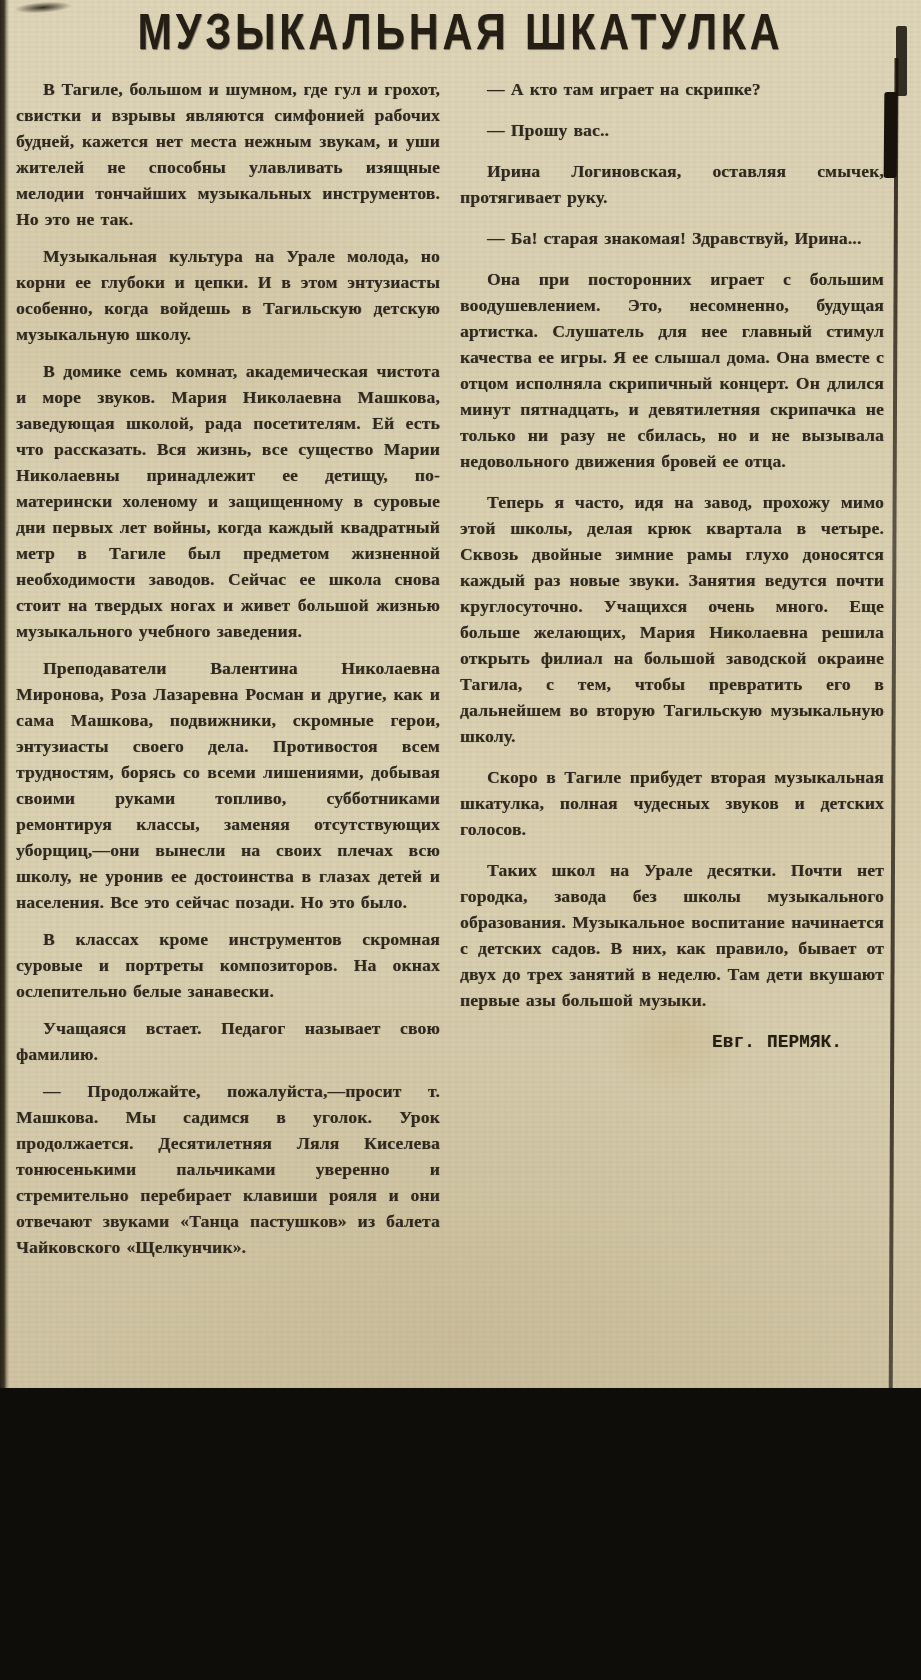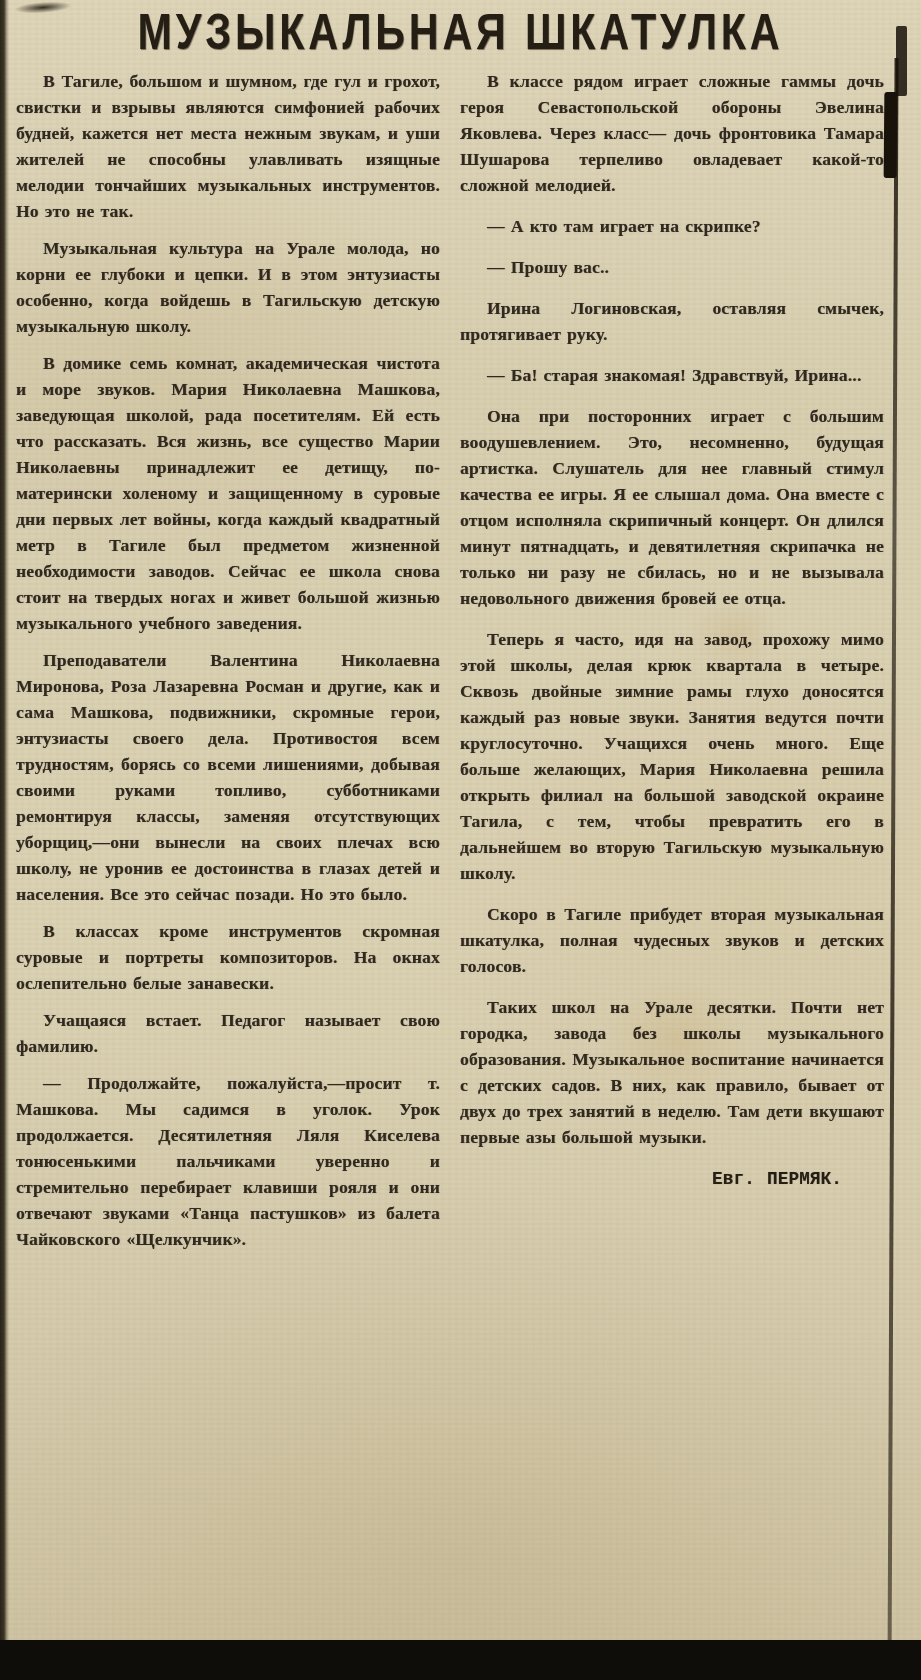--- a/index.html
+++ b/index.html
@@ -1,17 +1,17 @@
 <!DOCTYPE html>
 <html lang="ru"><head>
 <meta charset="utf-8">
 <style>
   html,body{margin:0;padding:0;background:#0f0d09;}
   .page{
-    position:relative;width:921px;height:1640px;overflow:hidden;
+    position:relative;width:921px;height:1388px;overflow:hidden;
     font-family:"Liberation Serif","DejaVu Serif",serif;
     color:#2f2920;
     background:
       radial-gradient(ellipse 420px 300px at 18% 22%, rgba(189,170,122,0.22), transparent 70%),
       radial-gradient(ellipse 500px 380px at 82% 55%, rgba(196,176,126,0.18), transparent 70%),
       radial-gradient(ellipse 700px 500px at 50% 95%, rgba(170,150,105,0.20), transparent 75%),
       repeating-linear-gradient(0deg, rgba(120,100,70,0.035) 0 2px, rgba(0,0,0,0) 2px 5px),
       repeating-linear-gradient(90deg, rgba(140,120,85,0.03) 0 3px, rgba(0,0,0,0) 3px 7px),
       linear-gradient(180deg,#ded5b9 0%,#d8cfb1 25%,#dbd2b4 55%,#d4caab 85%,#cfc4a4 100%);
   }
@@ -48,21 +48,21 @@
   .stain-b{position:absolute;left:690px;top:600px;width:90px;height:70px;border-radius:50%;
     background:radial-gradient(ellipse, rgba(170,120,40,0.12), rgba(170,120,40,0) 70%);}
   .title{
     position:absolute;left:0;top:8px;width:100%;margin:0;text-align:center;
     font-family:"Liberation Sans","DejaVu Sans",sans-serif;
     font-weight:bold;font-size:43px;letter-spacing:4px;color:#241e15;
     transform:scaleY(1.15) scaleX(0.96);
     text-shadow:0.6px 0.8px 0.8px rgba(35,27,16,0.55);
   }
   .columns{
-    position:absolute;left:16px;top:68px;width:868px;
+    position:absolute;left:16px;top:76px;width:868px;
     display:flex;gap:20px;justify-content:space-between;
   }
   .col{width:424px;}
   .col p{
     margin:0 0 11px 0;
     text-align:justify;text-indent:27px;
     font-size:17.5px;line-height:26px;font-weight:bold;
     letter-spacing:0.2px;word-spacing:1.5px;
     text-shadow:0.4px 0.4px 0.7px rgba(55,44,28,0.5);
     hyphens:auto;
@@ -94,21 +94,20 @@
     <div class="col left">
       <p>В Тагиле, большом и шумном, где гул и грохот, свистки и взрывы являются симфонией рабочих будней, кажется нет места нежным звукам, и уши жителей не способны улавливать изящные мелодии тончайших музыкальных инструментов. Но это не так.</p>
       <p>Музыкальная культура на Урале молода, но корни ее глубоки и цепки. И в этом энтузиасты особенно, когда войдешь в Тагильскую детскую музыкальную школу.</p>
       <p>В домике семь комнат, академическая чистота и море звуков. Мария Николаевна Машкова, заведующая школой, рада посетителям. Ей есть что рассказать. Вся жизнь, все существо Марии Николаевны принадлежит ее детищу, по-матерински холеному и защищенному в суровые дни первых лет войны, когда каждый квадратный метр в Тагиле был предметом жизненной необходимости заводов. Сейчас ее школа снова стоит на твердых ногах и живет большой жизнью музыкального учебного заведения.</p>
       <p>Преподаватели Валентина Николаевна Миронова, Роза Лазаревна Росман и другие, как и сама Машкова, подвижники, скромные герои, энтузиасты своего дела. Противостоя всем трудностям, борясь со всеми лишениями, добывая своими руками топливо, субботниками ремонтируя классы, заменяя отсутствующих уборщиц,—они вынесли на своих плечах всю школу, не уронив ее достоинства в глазах детей и населения. Все это сейчас позади. Но это было.</p>
       <p>В классах кроме инструментов скромная суровые и портреты композиторов. На окнах ослепительно белые занавески.</p>
       <p>Учащаяся встает. Педагог называет свою фамилию.</p>
       <p>— Продолжайте, пожалуйста,—просит т. Машкова. Мы садимся в уголок. Урок продолжается. Десятилетняя Ляля Киселева тонюсенькими пальчиками уверенно и стремительно перебирает клавиши рояля и они отвечают звуками «Танца пастушков» из балета Чайковского «Щелкунчик».</p>
     </div>
     <div class="col right">
-      <p>В классе рядом играет сложные гаммы дочь героя Севастопольской обороны Эвелина Яковлева. Через класс— дочь фронтовика Тамара Шушарова терпеливо овладевает какой-то сложной мелодией.</p>
       <p>— А кто там играет на скрипке?</p>
       <p>— Прошу вас..</p>
       <p>Ирина Логиновская, оставляя смычек, протягивает руку.</p>
       <p>— Ба! старая знакомая! Здравствуй, Ирина...</p>
       <p>Она при посторонних играет с большим воодушевлением. Это, несомненно, будущая артистка. Слушатель для нее главный стимул качества ее игры. Я ее слышал дома. Она вместе с отцом исполняла скрипичный концерт. Он длился минут пятнадцать, и девятилетняя скрипачка не только ни разу не сбилась, но и не вызывала недовольного движения бровей ее отца.</p>
       <p>Теперь я часто, идя на завод, прохожу мимо этой школы, делая крюк квартала в четыре. Сквозь двойные зимние рамы глухо доносятся каждый раз новые звуки. Занятия ведутся почти круглосуточно. Учащихся очень много. Еще больше желающих, Мария Николаевна решила открыть филиал на большой заводской окраине Тагила, с тем, чтобы превратить его в дальнейшем во вторую Тагильскую музыкальную школу.</p>
       <p>Скоро в Тагиле прибудет вторая музыкальная шкатулка, полная чудесных звуков и детских голосов.</p>
       <p>Таких школ на Урале десятки. Почти нет городка, завода без школы музыкального образования. Музыкальное воспитание начинается с детских садов. В них, как правило, бывает от двух до трех занятий в неделю. Там дети вкушают первые азы большой музыки.</p>
       <p class="byline">Евг. ПЕРМЯК.</p>
     </div>

